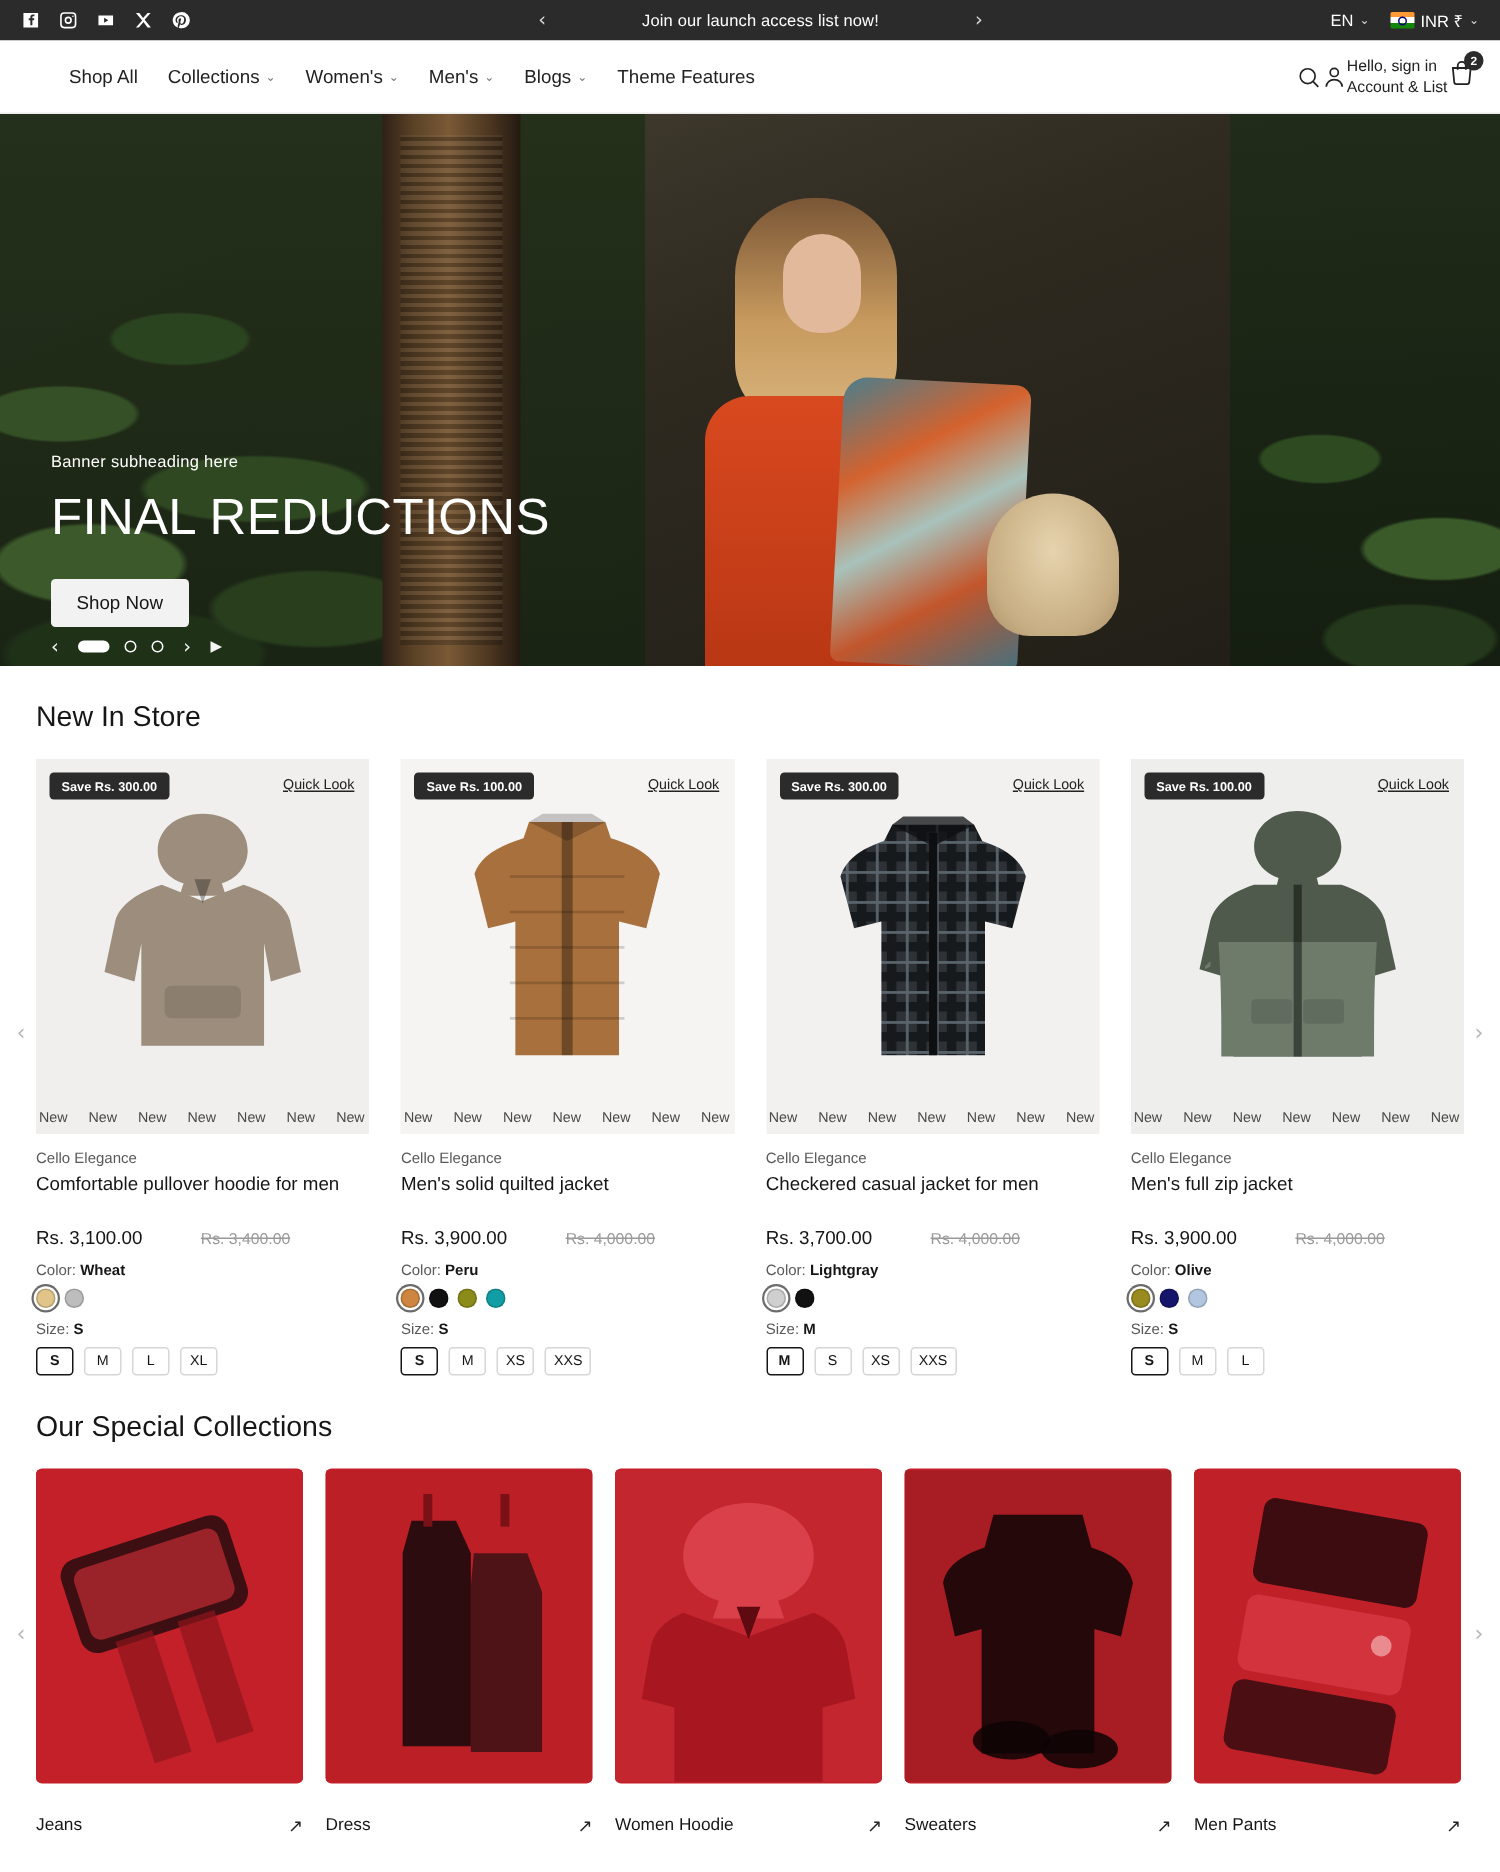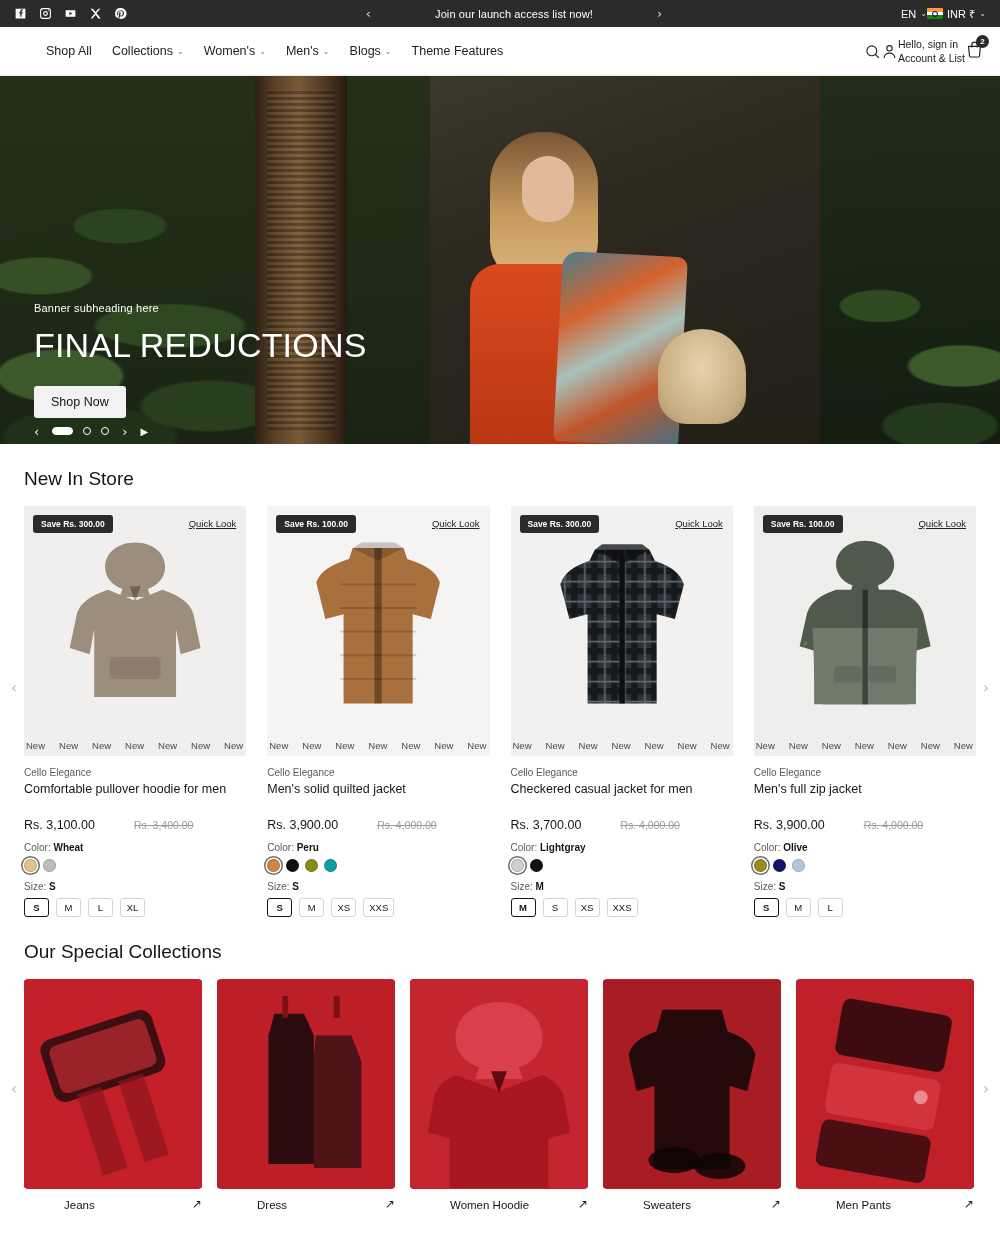--- a/index.html
+++ b/index.html
@@ -23,21 +23,21 @@
   }
   .announce-mid {
     flex: 1; display: flex; align-items: center; justify-content: center;
     gap: 0;
   }
   .ann-arrow {
     color: #d8d8d8; font-size: 13px; line-height: 1;
     padding: 0 8px; cursor: pointer; font-family: "DejaVu Sans", sans-serif;
   }
   .ann-text { font-size: 11px; letter-spacing: .1px; width: 270px; text-align: center;}
-  .announce-right { display: flex; align-items: center; gap: 0; font-size: 11px; }
+  .announce-right { display: flex; align-items: center; gap: 14px; font-size: 11px; }
   .sel { display: flex; align-items: center; gap: 4px; cursor: pointer; }
   .caret { font-size: 8px; opacity: .8; font-family: "DejaVu Sans", sans-serif;}
   .flag {
     width: 16px; height: 11px; display: inline-block; border-radius: 1px;
     background: linear-gradient(to bottom, #FF9933 0 33.3%, #ffffff 33.3% 66.6%, #138808 66.6% 100%);
     position: relative;
   }
   .flag::after {
     content:""; position:absolute; left:50%; top:50%; width:4px; height:4px;
     transform: translate(-50%,-50%); border:1px solid #000080; border-radius:50%;
@@ -221,22 +221,22 @@
 
   
   .coll-wrap { position: relative; padding: 0 24px; margin-top: 2px; }
   .coll-row { display:flex; gap: 15px; }
   .ccard { width: 178px; cursor:pointer; }
   .cimg {
     height: 210px; border-radius: 4px; overflow:hidden; position:relative;
     background: #c3202a;
   }
   .cfoot {
-    display:flex; align-items:flex-end; justify-content:space-between;
-    padding-top: 8px; font-size: 11.5px; color:#161616;margin-left:40px;
+    display:flex; align-items:center; justify-content:space-between;
+    padding-top: 21px; font-size: 11.5px; color:#161616;
   }
   .diag { font-size: 12px; color:#222; font-family:"DejaVu Sans", sans-serif;}
 </style>
 </head>
 <body>
 
 <div class="announce">
   <div class="social">
     <span class="ico-btn">
       <svg class="s-ico" viewBox="0 0 24 24">

